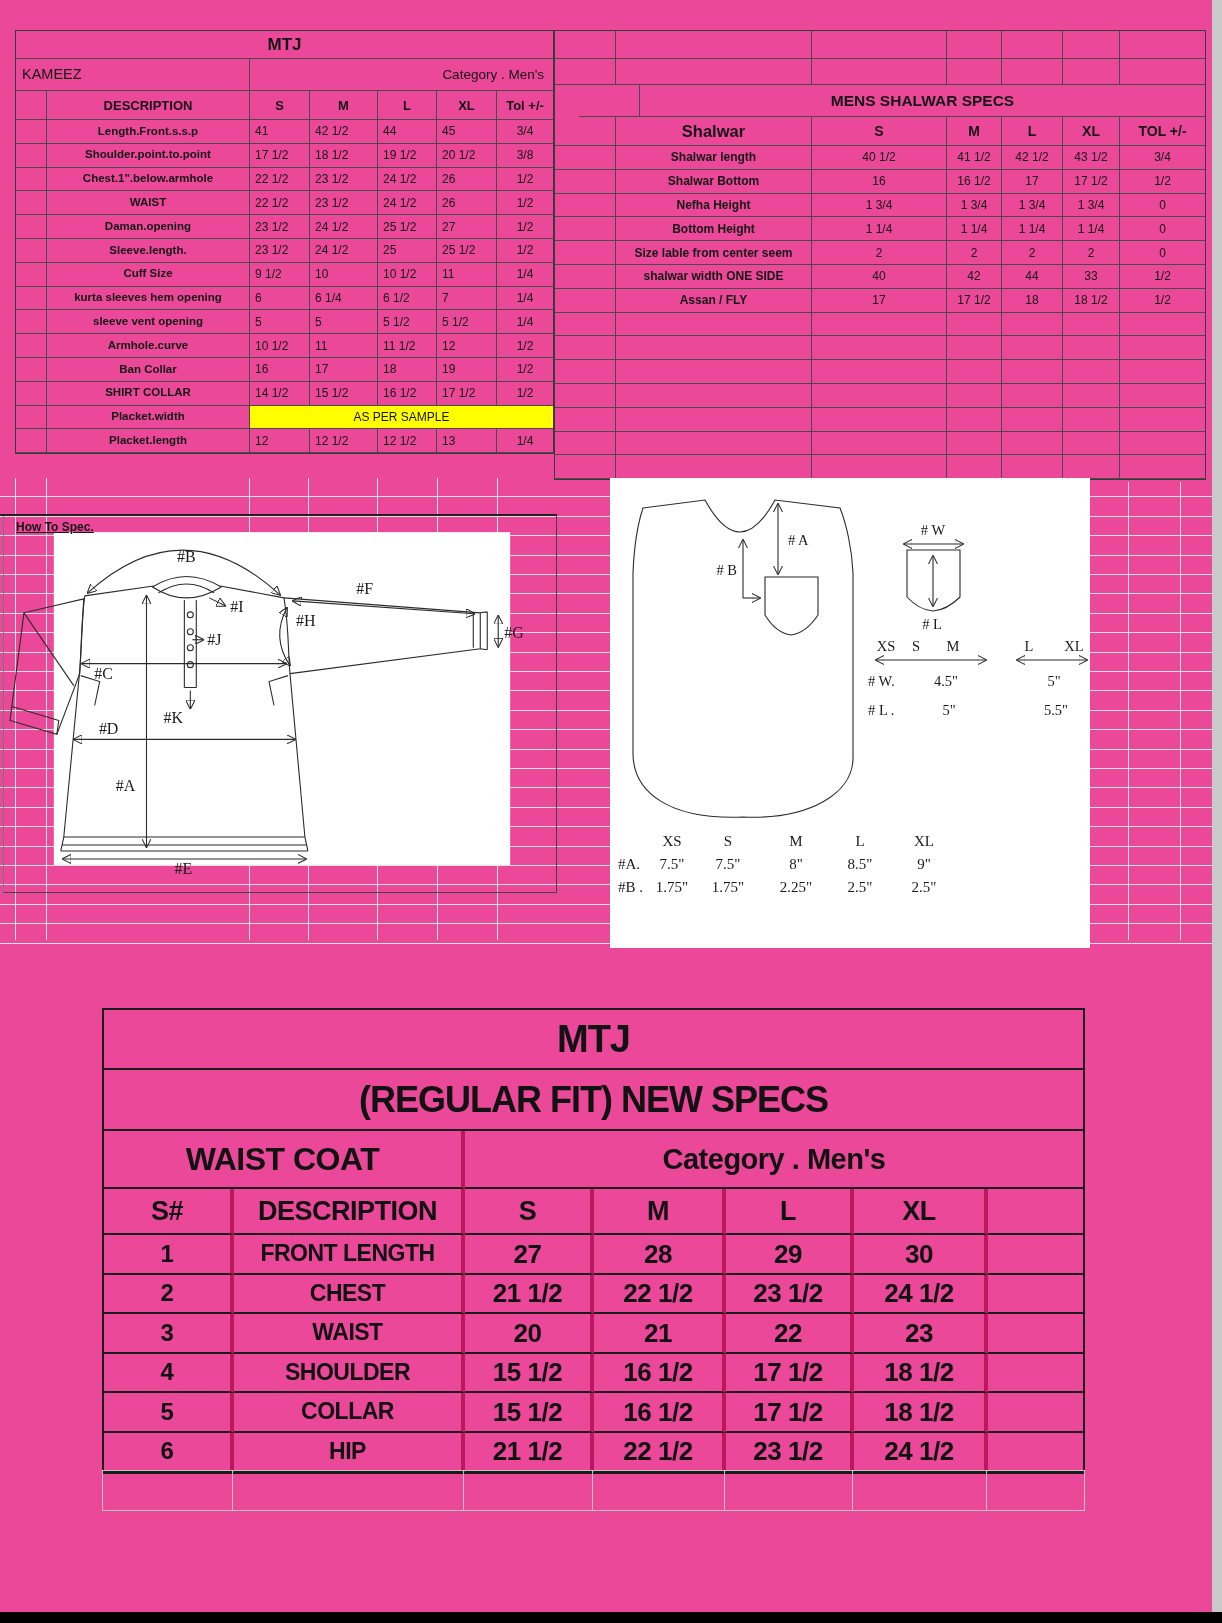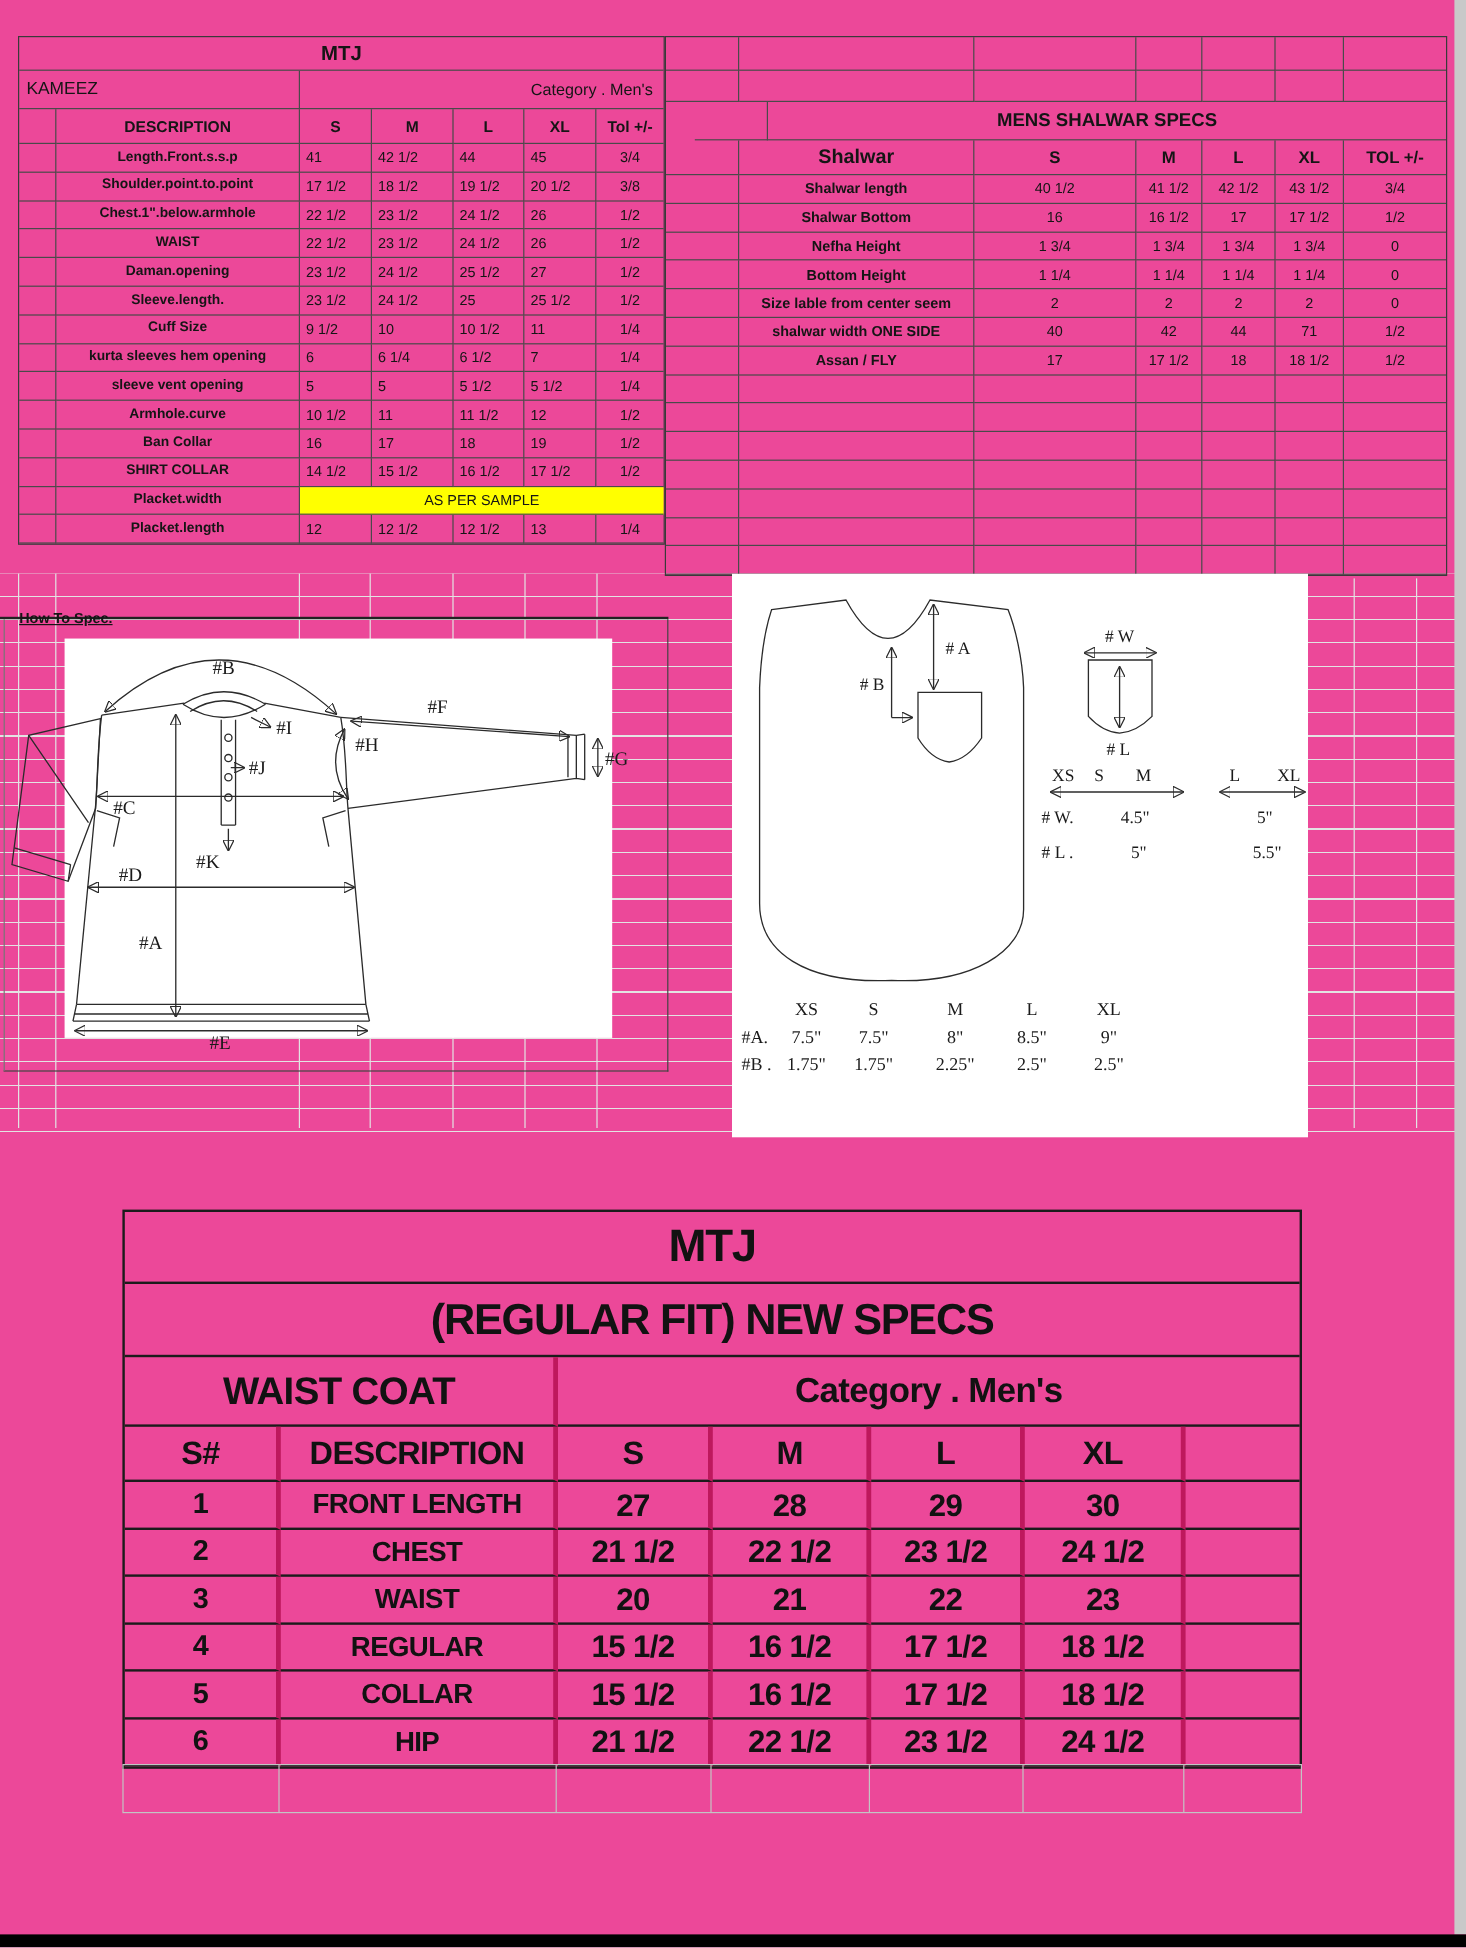--- a/index.html
+++ b/index.html
@@ -41,21 +41,21 @@
   .srow{grid-template-columns:61px 196px 135px 55px 61px 57px 1fr;}
   .srow1{grid-template-columns:61px 1fr;margin-left:24px;}
   .s-specs{font-size:15.5px;font-weight:bold;}
   .s-head{font-size:16.5px;font-weight:bold;}
   .s-headsz{font-size:14px;font-weight:bold;}
   .s-desc{font-size:12px;font-weight:bold;}
   .s-val{font-size:12px;}
 
   
   .specline{position:absolute;left:0;top:514px;width:557px;height:2px;background:#222;}
-  .howto{position:absolute;left:16px;top:508px;font-size:12px;font-weight:bold;
+  .howto{position:absolute;left:16px;top:520px;font-size:12px;font-weight:bold;
          text-decoration:underline;z-index:5;}
   .drawbox{position:absolute;left:3px;top:516px;width:554px;height:377px;
            border-left:1px solid #777;border-right:1.4px solid #444;border-bottom:1.4px solid #444;}
   .drawbox svg{display:block;width:100%;height:100%;}
   .draw-right{position:absolute;left:610px;top:478px;width:480px;height:470px;}
   svg text{fill:#1a1a1a;font-family:"Liberation Serif",serif;}
   svg path,svg line,svg circle,svg rect.pk{stroke:#2b2b2b;stroke-width:1.1;fill:none;}
 
   
   .wtbl{left:102px;top:1008px;width:983px;border:2.5px solid #1b1b1b;letter-spacing:-0.5px;}
@@ -316,21 +316,21 @@
           <div class="cell s-val">2</div>
           <div class="cell s-val">2</div>
           <div class="cell s-val">0</div>
         </div>
         <div class="row srow hdata">
           <div class="cell"></div>
           <div class="cell s-desc">shalwar width ONE SIDE</div>
           <div class="cell s-val">40</div>
           <div class="cell s-val">42</div>
           <div class="cell s-val">44</div>
-          <div class="cell s-val">71</div>
+          <div class="cell s-val">33</div>
           <div class="cell s-val">1/2</div>
         </div>
         <div class="row srow hdata">
           <div class="cell"></div>
           <div class="cell s-desc">Assan / FLY</div>
           <div class="cell s-val">17</div>
           <div class="cell s-val">17 1/2</div>
           <div class="cell s-val">18</div>
           <div class="cell s-val">18 1/2</div>
           <div class="cell s-val">1/2</div>
@@ -566,21 +566,21 @@
           <div class="cell w-num">3</div>
           <div class="cell w-label">WAIST</div>
           <div class="cell w-val">20</div>
           <div class="cell w-val">21</div>
           <div class="cell w-val">22</div>
           <div class="cell w-val">23</div>
           <div class="cell"></div>
         </div>
         <div class="row wrow h395">
           <div class="cell w-num">4</div>
-          <div class="cell w-label">REGULAR</div>
+          <div class="cell w-label">SHOULDER</div>
           <div class="cell w-val">15 1/2</div>
           <div class="cell w-val">16 1/2</div>
           <div class="cell w-val">17 1/2</div>
           <div class="cell w-val">18 1/2</div>
           <div class="cell"></div>
         </div>
         <div class="row wrow h395">
           <div class="cell w-num">5</div>
           <div class="cell w-label">COLLAR</div>
           <div class="cell w-val">15 1/2</div>

